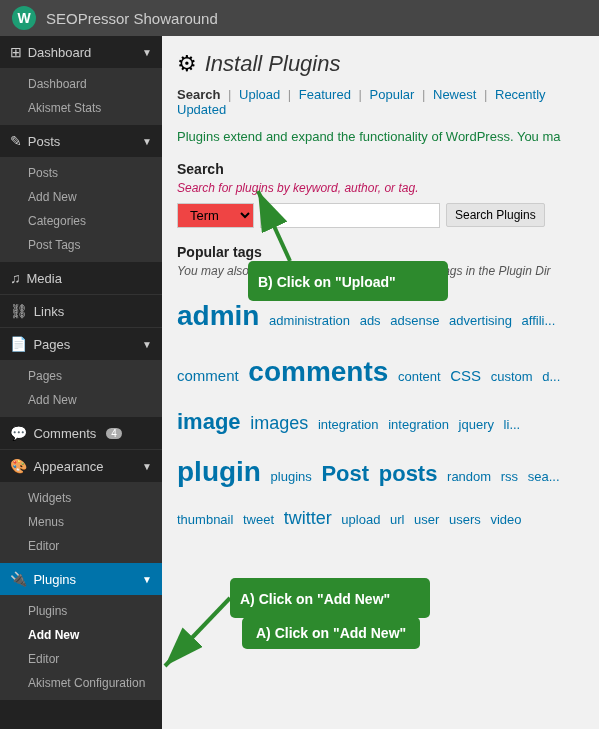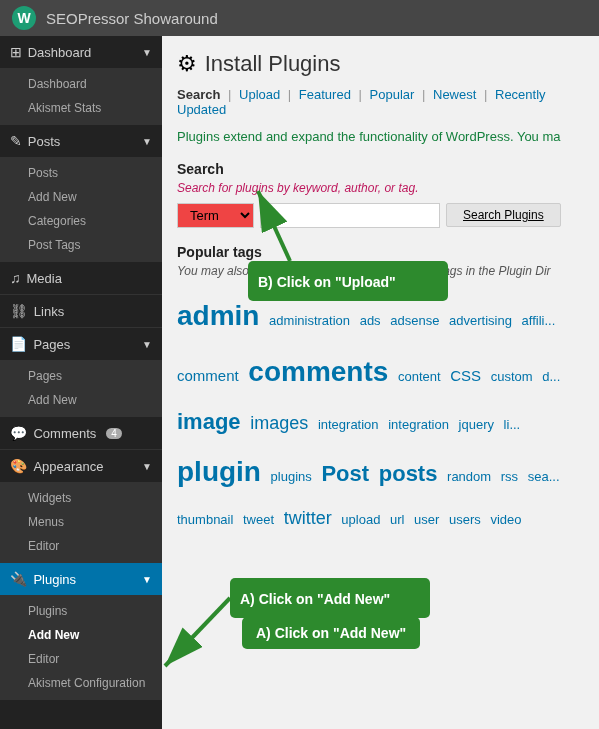--- a/index.html
+++ b/index.html
@@ -93,20 +93,21 @@
       display: flex;
       align-items: center;
       gap: 8px;
       margin-bottom: 10px;
     }
     .page-title-row .plugin-icon {
       font-size: 22px;
     }
     .page-title {
       font-size: 22px;
+      font-style: italic;
       font-weight: normal;
       color: #333;
     }
 
     .sub-nav {
       font-size: 13px;
       margin-bottom: 10px;
       color: #333;
     }
     .sub-nav a {
@@ -150,25 +151,24 @@
     }
     .search-row input[type=text] {
       border: 1px solid #ccc;
       padding: 4px 6px;
       font-size: 13px;
       width: 180px;
     }
     .search-row button {
       background: #e4e4e4;
       border: 1px solid #ccc;
-      padding: 4px 16px;
+      padding: 4px 8px;
       font-size: 12px;
       cursor: pointer;
       border-radius: 2px;
-      text-decoration: underline;
     }
 
     .popular-tags-section { margin-top: 8px; }
     .popular-tags-desc {
       font-size: 12px;
       font-style: italic;
       color: #555;
       margin-bottom: 10px;
     }
     .tags-cloud {

